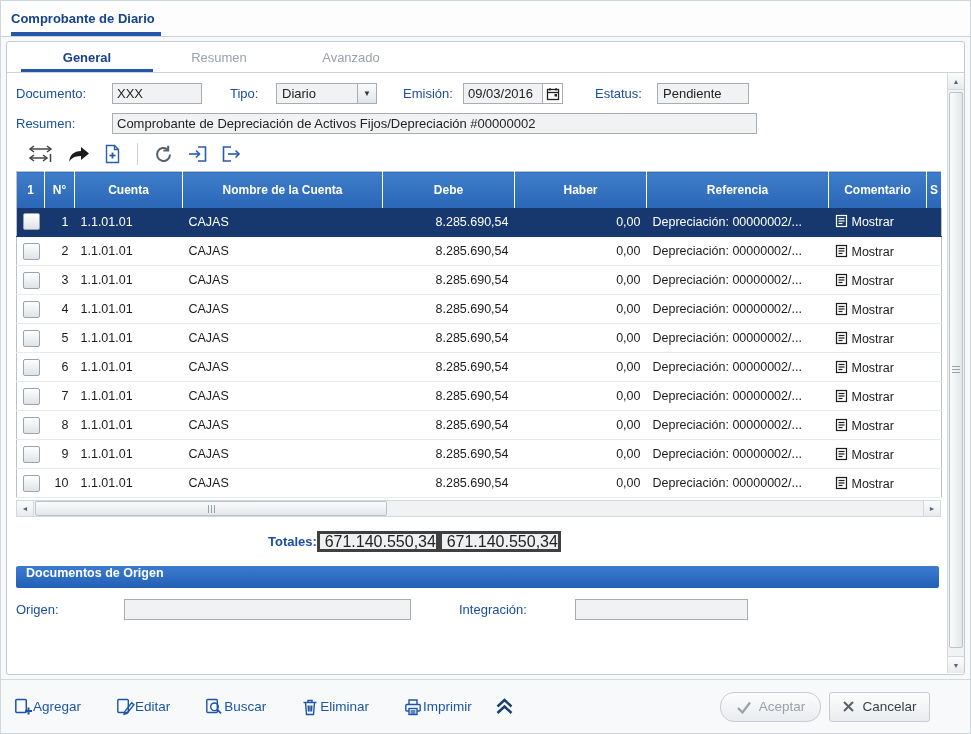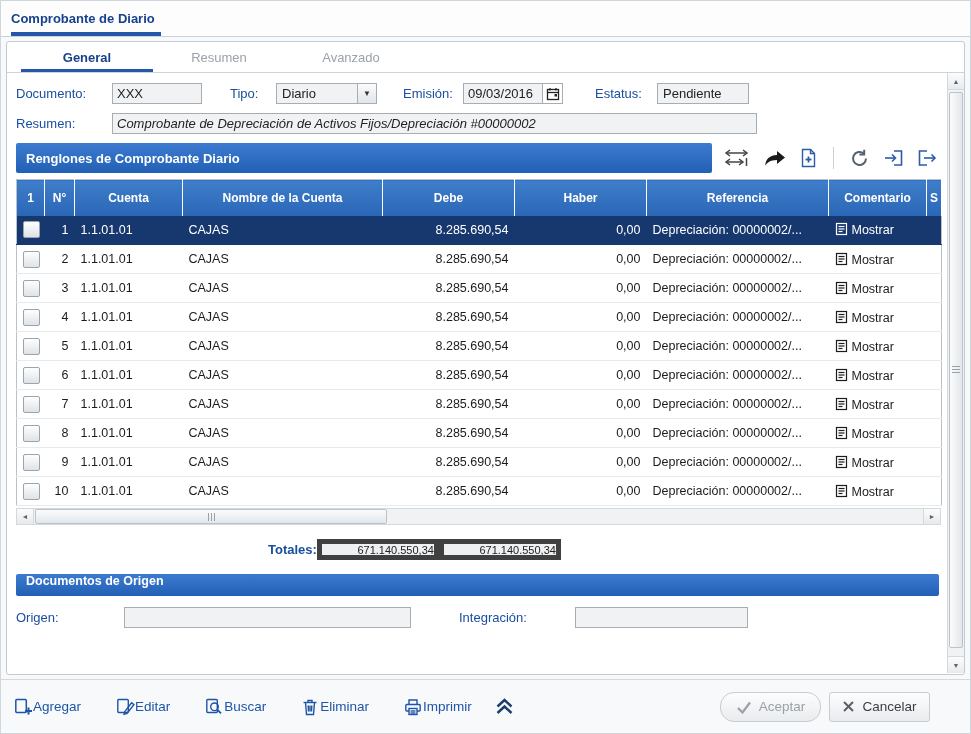--- a/index.html
+++ b/index.html
@@ -81,21 +81,21 @@
   .varrow.up { top:0; border-bottom:1px solid #d4d9de; }
   .varrow.down { bottom:0; border-top:1px solid #d4d9de; }
   .vthumb { position:absolute; top:19px; left:1px; right:1px; height:556px;
             background:linear-gradient(90deg,#fbfcfc,#e3e7ea); border:1px solid #bac3cb; border-radius:2px; cursor:pointer; }
   .hgrip { position:absolute; top:50%; left:50%; width:8px; height:8px; margin:-4px 0 0 -4px;
            background:repeating-linear-gradient(#98a2ac 0 1px, transparent 1px 3px); }
 
   
   .totales-row { display:flex; align-items:center; margin:14px 0 0 252px; }
   .tot-lbl { color:#1a4fa0; font-size:13px; font-weight:bold; }
-  .total-box { width:122px; height:21px; border:5px solid #404040; background:#eef0f2; font-size:11px;
+  .total-box { width:122px; height:21px; border:3px solid #404040; background:#eef0f2; font-size:16px;
                display:flex; align-items:center; justify-content:flex-end; color:#222; }
 
   
   .origen-bar { margin-top:14px; width:923px; height:22px; background:linear-gradient(#3c7bd0,#2160b4);
                 color:#fff; font-weight:bold; font-size:12.5px; display:flex; align-items:flex-start;
                 padding-left:10px; border-radius:2px; margin-bottom:11px; }
   .orow { display:flex; align-items:center; margin-bottom:7px; }
   .olbl1 { width:108px; } .olbl2 { width:116px; margin-left:48px; }
 
   
@@ -151,27 +151,24 @@
               </g>
               <rect x="8.5" y="7" width="2.5" height="2.5" fill="#222"></rect>
             </svg>
         </div>
         <span class="lbl" style="margin-left:32px;width:62px">Estatus:</span>
         <div class="rolbl" style="width:92px">Pendiente</div>
       </div>
 
       <div class="frow">
         <span class="lbl" style="width:96px">Resumen:</span>
-        <input class="txt" style="width: 645px; font-style: italic;" value="Comprobante de Depreciación de Activos Fijos/Depreciación #00000002">
+        <input class="txt" style="width: 645px;" value="Comprobante de Depreciación de Activos Fijos/Depreciación #00000002">
       </div>
 
       <div class="bar-row">
-        <div class="section-bar">
-          <span>Renglones de Comprobante Diario</span>
-        </div>
         <div class="grid-icons">
           <span class="gicon">
             <svg width="27" height="20" viewBox="0 0 27 20" fill="none" stroke="#444" stroke-width="1.5">
                 <line x1="3" y1="5" x2="24" y2="5"></line>
                 <path d="M7 2 3 5 7 8"></path>
                 <path d="M20 2 24 5 20 8"></path>
                 <line x1="3" y1="14" x2="20" y2="14"></line>
                 <path d="M7 11 3 14 7 17"></path>
                 <path d="M16 11 20 14 16 17"></path>
                 <line x1="23.5" y1="10" x2="23.5" y2="18"></line>

